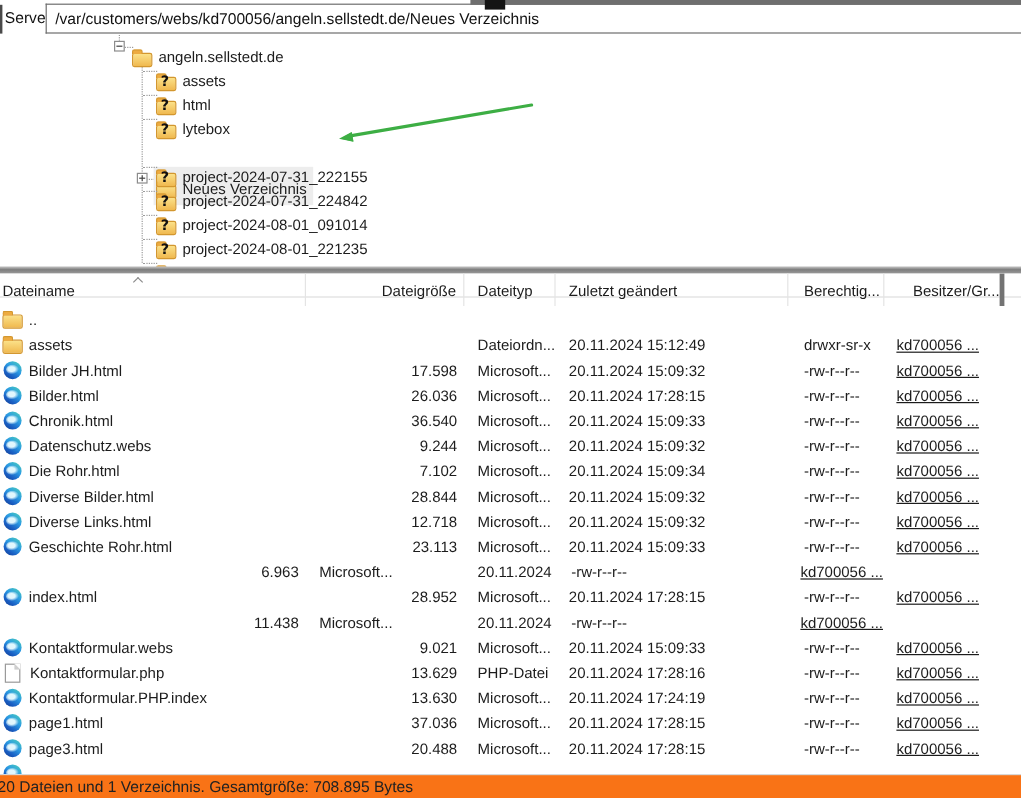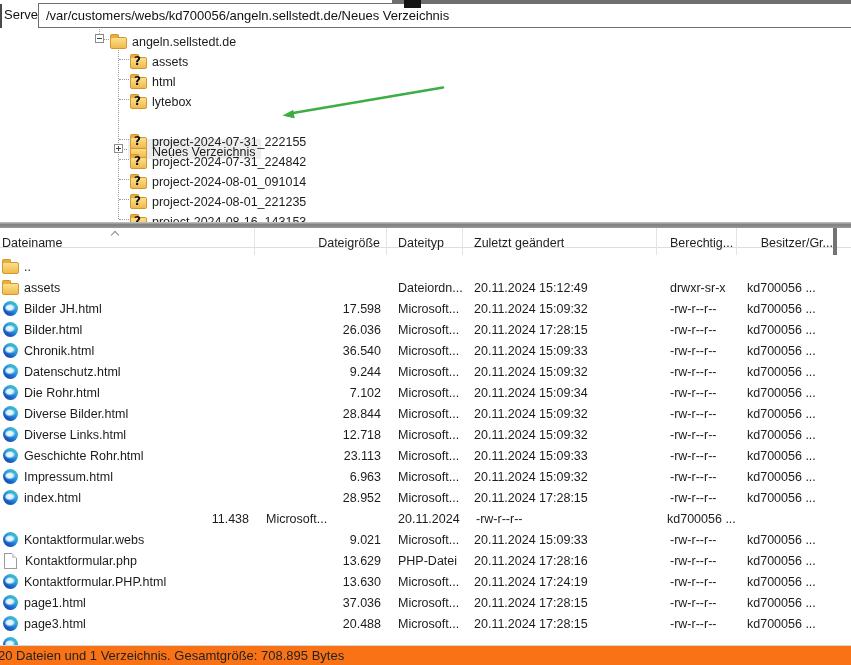--- a/index.html
+++ b/index.html
@@ -19,21 +19,21 @@
 
   
   .treepane{position:absolute;left:0;top:29px;width:851px;height:194px;overflow:hidden;background:#fff;}
   .tree-vline{position:absolute;left:118px;top:21px;height:169px;border-left:1px dotted #9b9b9b;}
   .tree-vline-up{position:absolute;left:99px;top:0px;height:7px;border-left:1px dotted #9b9b9b;}
   .tree-row{position:absolute;left:0;height:20px;width:600px;font-size:12.5px;}
   .stub{position:absolute;top:10px;border-top:1px dotted #9b9b9b;}
   .ebox{position:absolute;top:5px;width:9px;height:9px;box-sizing:border-box;background:#fff;border:1px solid #8c8c8c;z-index:2;}
   .ebox::before{content:"";position:absolute;left:1px;top:3px;width:5px;height:1px;background:#444;}
   .ebox.plus::after{content:"";position:absolute;left:3px;top:1px;width:1px;height:5px;background:#444;}
-  .titem{position:absolute;top:0;height:20px;display:flex;align-items:flex-end;gap:5px;padding:0 5px 0 2px;white-space:nowrap;}
+  .titem{position:absolute;top:0;height:20px;display:flex;align-items:flex-start;gap:5px;padding:12px 5px 0 2px;white-space:nowrap;}
   .titem.selected{background:#ededed;}
 
   
   .ic-folder{position:relative;width:17px;height:12px;margin-top:3px;flex:0 0 auto;
     background:linear-gradient(#fbe189,#f0b94f);border:1px solid #d3972f;border-radius:2px;box-sizing:border-box;}
   .ic-folder::before{content:"";position:absolute;left:-1px;top:-4px;width:7px;height:3px;
     background:#edab41;border:1px solid #d3972f;border-bottom:none;border-radius:2px 2px 0 0;}
   .qmark{position:absolute;left:3px;top:-4px;font-size:12px;line-height:14px;font-weight:bold;color:#111;font-family:"DejaVu Sans",sans-serif;}
 
   
@@ -70,21 +70,21 @@
   .sortcaret{position:absolute;left:112px;top:2px;width:7px;height:7px;}
   .sortcaret::before{content:"";position:absolute;left:0;top:2px;width:5px;height:5px;border-top:1px solid #8a8a8a;border-left:1px solid #8a8a8a;transform:rotate(45deg);}
 
   .listbody{position:absolute;left:0;top:256px;width:851px;height:389px;overflow:hidden;background:#fff;}
   .frow{height:21px;font-size:12.5px;color:#1c1c1c;}
   .fcell{display:flex;align-items:center;white-space:nowrap;overflow:hidden;box-sizing:border-box;}
   .c-name{padding-left:2px;gap:5px;}
   .c-size{justify-content:flex-end;padding-right:6px;}
   .c-type,.c-mod{padding-left:11px;}
   .c-perm{padding-left:13px;}
-  .c-owner{padding-left:10px;}
+  .c-owner{padding-left:10px;text-decoration:underline;}
 
   
   .statusbar{position:absolute;left:0;top:645px;width:851px;height:36px;background:#f97316;border-top:1px solid #d8d8d8;box-sizing:border-box;}
   .statusbar span{display:block;margin-left:-2px;padding-top:2px;font-size:13px;color:#222;white-space:nowrap;}
 </style>
 </head>
 <body>
 
 <div class="pathbar">
   <div class="left-edge"></div>
@@ -283,21 +283,21 @@
       <div class="fcell c-size">36.540</div>
       <div class="fcell c-type">Microsoft...</div>
       <div class="fcell c-mod">20.11.2024 15:09:33</div>
       <div class="fcell c-perm">-rw-r--r--</div>
       <div class="fcell c-owner">kd700056 ...</div>
       <div class="fcell"></div>
     </div>
     <div class="frow grid">
       <div class="fcell c-name">
         <span class="ic-edge"></span>
-        <span>Datenschutz.html</span>
+        <span>Datenschutz.webs</span>
       </div>
       <div class="fcell c-size">9.244</div>
       <div class="fcell c-type">Microsoft...</div>
       <div class="fcell c-mod">20.11.2024 15:09:32</div>
       <div class="fcell c-perm">-rw-r--r--</div>
       <div class="fcell c-owner">kd700056 ...</div>
       <div class="fcell"></div>
     </div>
     <div class="frow grid">
       <div class="fcell c-name">
@@ -341,24 +341,20 @@
         <span>Geschichte Rohr.html</span>
       </div>
       <div class="fcell c-size">23.113</div>
       <div class="fcell c-type">Microsoft...</div>
       <div class="fcell c-mod">20.11.2024 15:09:33</div>
       <div class="fcell c-perm">-rw-r--r--</div>
       <div class="fcell c-owner">kd700056 ...</div>
       <div class="fcell"></div>
     </div>
     <div class="frow grid">
-      <div class="fcell c-name">
-        <span class="ic-edge"></span>
-        <span>Impressum.html</span>
-      </div>
       <div class="fcell c-size">6.963</div>
       <div class="fcell c-type">Microsoft...</div>
       <div class="fcell c-mod">20.11.2024 15:09:32</div>
       <div class="fcell c-perm">-rw-r--r--</div>
       <div class="fcell c-owner">kd700056 ...</div>
       <div class="fcell"></div>
     </div>
     <div class="frow grid">
       <div class="fcell c-name">
         <span class="ic-edge"></span>
@@ -399,21 +395,21 @@
       <div class="fcell c-size">13.629</div>
       <div class="fcell c-type">PHP-Datei</div>
       <div class="fcell c-mod">20.11.2024 17:28:16</div>
       <div class="fcell c-perm">-rw-r--r--</div>
       <div class="fcell c-owner">kd700056 ...</div>
       <div class="fcell"></div>
     </div>
     <div class="frow grid">
       <div class="fcell c-name">
         <span class="ic-edge"></span>
-        <span>Kontaktformular.PHP.html</span>
+        <span>Kontaktformular.PHP.index</span>
       </div>
       <div class="fcell c-size">13.630</div>
       <div class="fcell c-type">Microsoft...</div>
       <div class="fcell c-mod">20.11.2024 17:24:19</div>
       <div class="fcell c-perm">-rw-r--r--</div>
       <div class="fcell c-owner">kd700056 ...</div>
       <div class="fcell"></div>
     </div>
     <div class="frow grid">
       <div class="fcell c-name">

